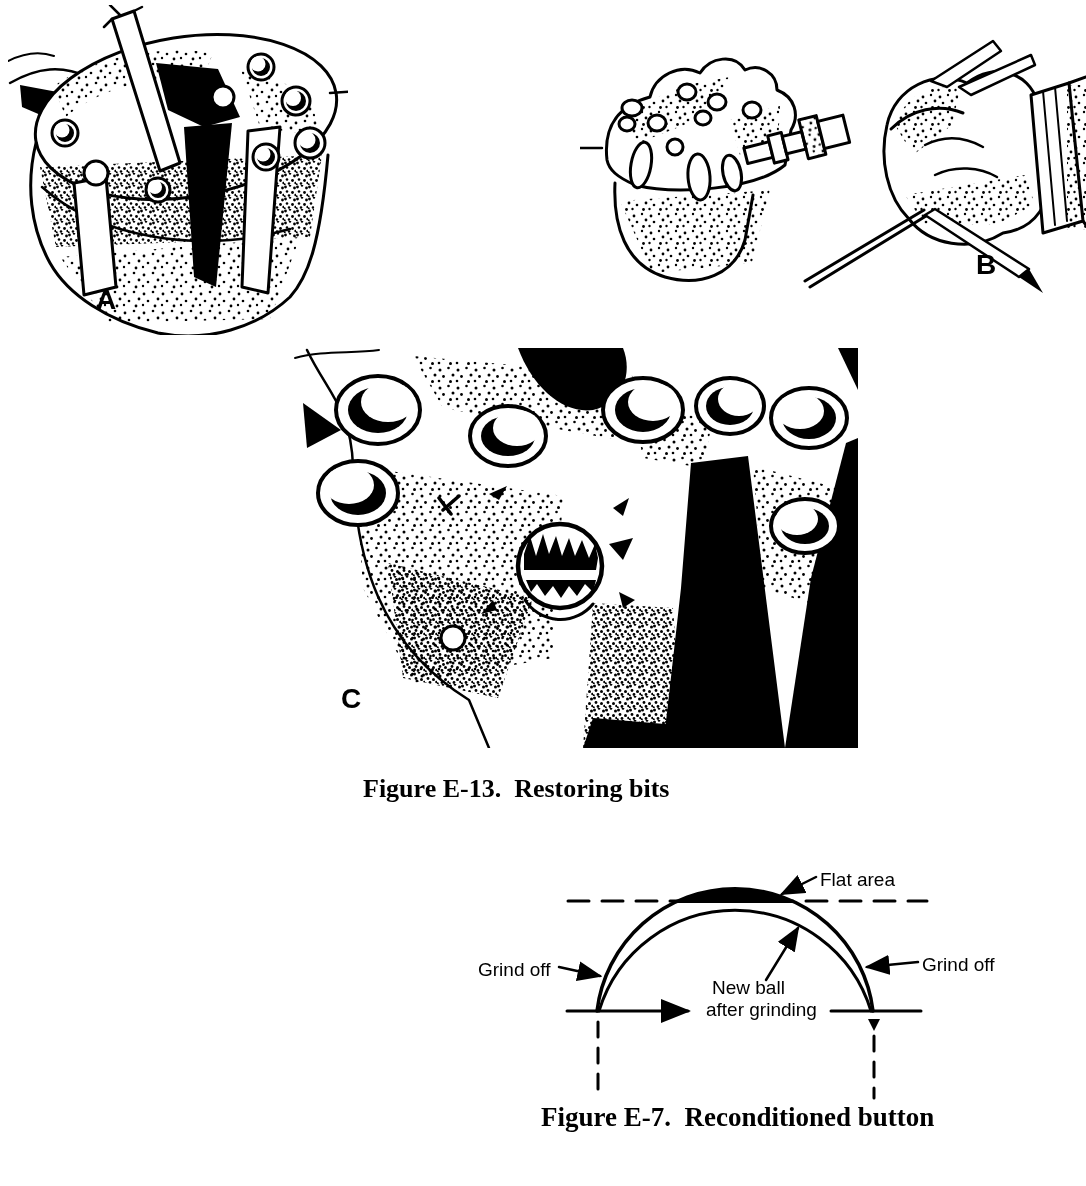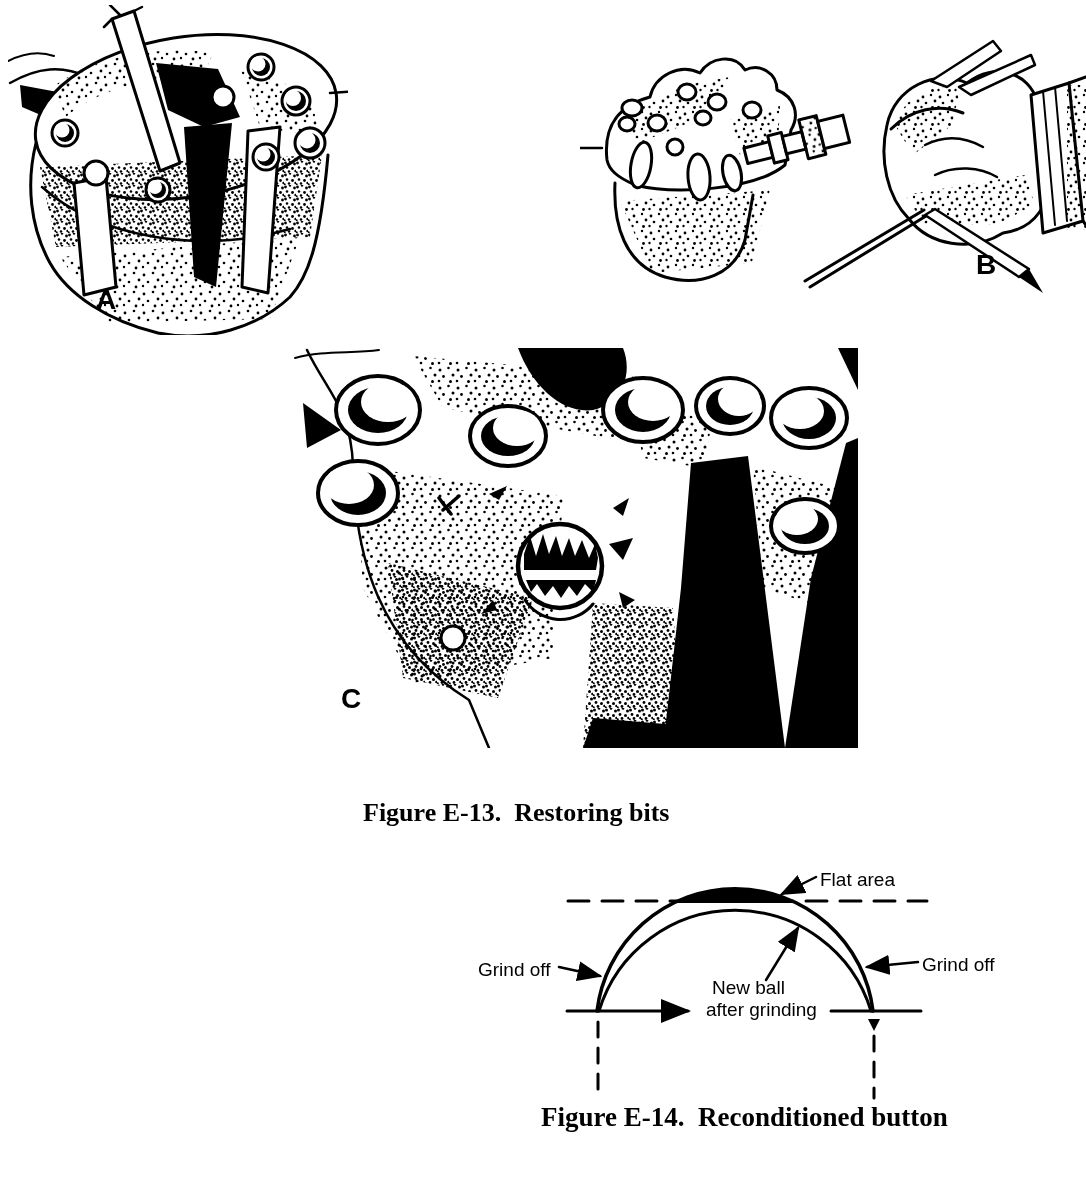--- a/index.html
+++ b/index.html
@@ -7,21 +7,21 @@
     position:relative;width:1086px;height:1186px;margin:0 auto;
     background:#ffffff;overflow:hidden;
     font-family:"Liberation Sans",sans-serif;color:#000;
   }
   .panel{position:absolute;}
   .caption{
     position:absolute;
     font-family:"Liberation Serif",serif;font-weight:bold;color:#000;
     white-space:pre;letter-spacing:0px;
   }
-  .caption-e13{left:363px;top:774px;font-size:26px;margin-top:24px;}
+  .caption-e13{left:363px;top:774px;font-size:26px;}
   .caption-e14{left:541px;top:1102px;font-size:27px;}
   svg text{fill:#000;}
   .diagram-label{font-family:"Liberation Sans",sans-serif;font-size:19px;}
   .panel-letter{font-family:"Liberation Sans",sans-serif;font-size:28px;font-weight:bold;}
 </style>
 </head>
 <body>
 
 <div class="page">
 
@@ -283,16 +283,16 @@
         <path d="M766,980 L798,928" fill="none" stroke="#000" stroke-width="2.5" marker-end="url(#ah)"></path>
       </g>
 
       <text class="diagram-label" x="820" y="886">Flat area</text>
       <text class="diagram-label" x="478" y="976">Grind off</text>
       <text class="diagram-label" x="922" y="971">Grind off</text>
       <text class="diagram-label" x="712" y="994">New ball</text>
       <text class="diagram-label" x="706" y="1016">after grinding</text>
     </svg>
 
-    <figcaption class="caption caption-e14">Figure E-14.  Reconditioned button</figcaption>
+    <figcaption class="caption caption-e14">Figure E-7.  Reconditioned button</figcaption>
   </figure>
 
 </div>
 
 </body></html>

